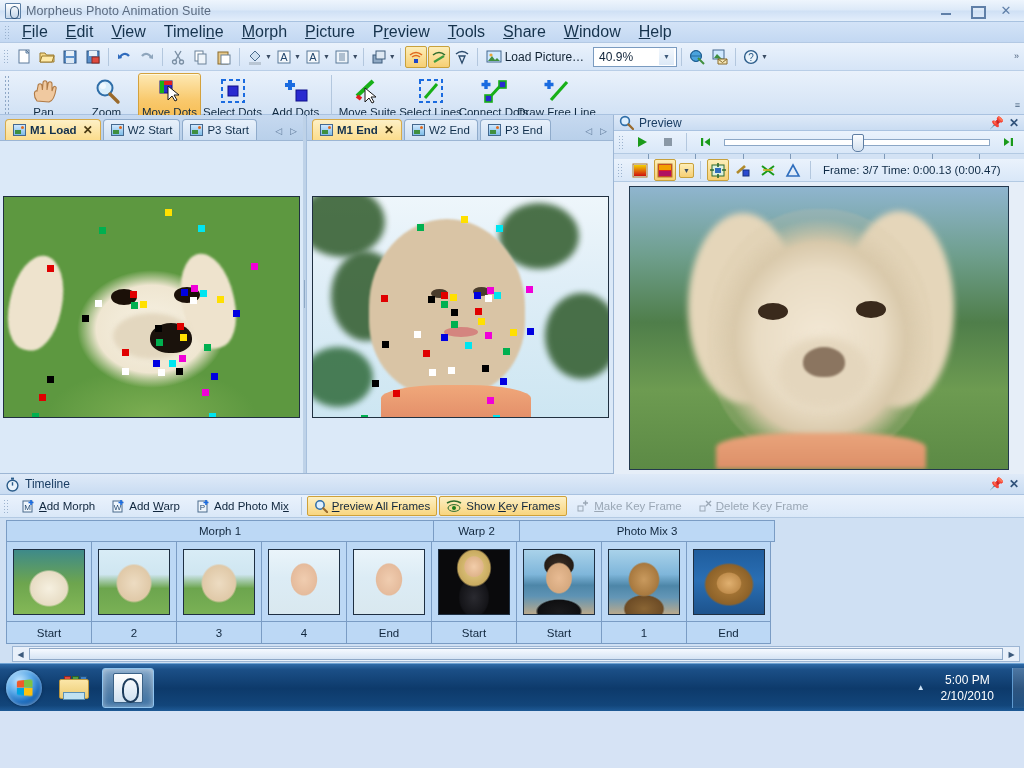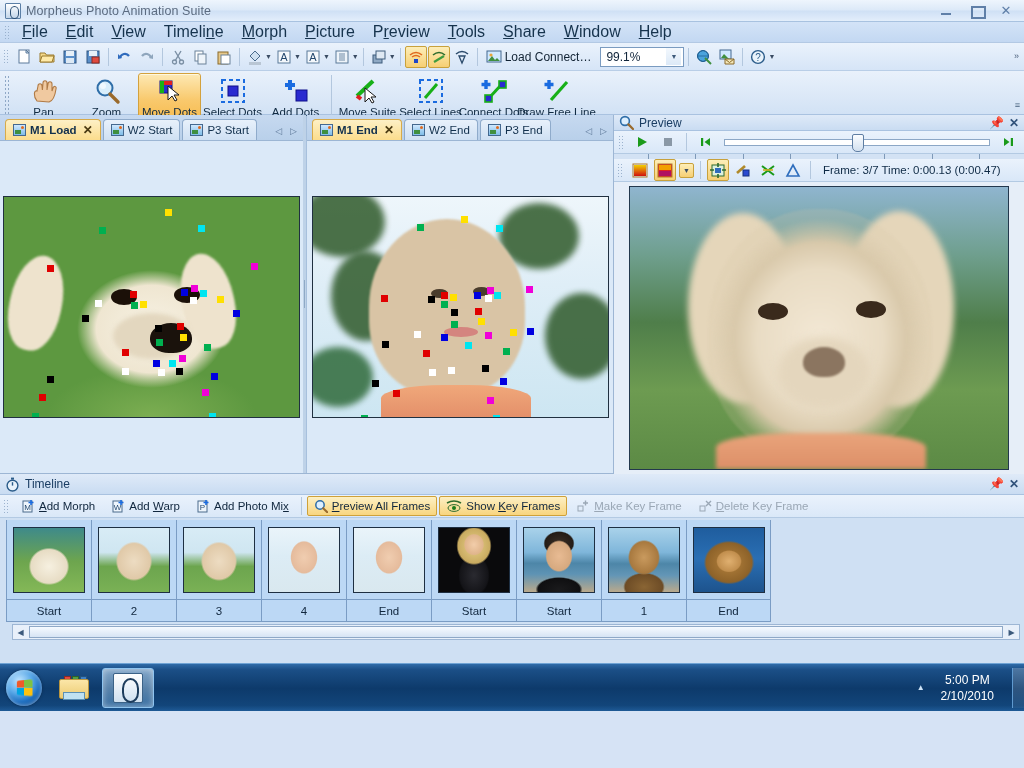--- a/index.html
+++ b/index.html
@@ -375,24 +375,24 @@
       </svg>
     </div>
   <div class="sep"></div>
 
   <div class="lp">
     <svg width="16" height="16">
         <rect x="1" y="2" width="14" height="11" fill="#cfe8ff" stroke="#44688f"></rect>
         <circle cx="5" cy="6" r="1.6" fill="#e8a43a"></circle>
         <path d="M2 12 L6 7 L9 11 L11 9 L14 12 Z" fill="#3f8f3f"></path>
       </svg>
-    <span>Load Connect…</span>
+    <span>Load Picture…</span>
   </div>
   <div class="combo">
-    <span>99.1%</span>
+    <span>40.9%</span>
     <span class="arw">▼</span>
   </div>
   <div class="sep"></div>
   <div class="tbtn">
     <svg width="16" height="16">
         <circle cx="7" cy="7" r="5.5" fill="#4aa3dd" stroke="#1f5f92"></circle>
         <path d="M1.5 7h11M7 1.5a9 6 0 0 1 0 11a9 6 0 0 1 0-11" fill="none" stroke="#1f5f92" stroke-width=".8"></path>
         <path d="M9 9 L15 15" stroke="#3f8f3f" stroke-width="2"></path>
       </svg>
     </div>
@@ -845,20 +845,25 @@
     <div class="tlbtn dis">
       <svg width="14" height="14">
           <rect x="2" y="7" width="5" height="5" fill="none" stroke="#9aa7b5"></rect>
           <path d="M8 2 L13 7 M13 2 L8 7" stroke="#9aa7b5" stroke-width="1.4"></path>
         </svg>
       <span><u>D</u>elete Key Frame</span>
     </div>
   </div>
 
   <div class="tracks">
+    <div class="grprow">
+      <div class="grp" style="width:427px">Morph 1</div>
+      <div class="grp" style="width:86px">Warp 2</div>
+      <div class="grp" style="width:256px">Photo Mix 3</div>
+    </div>
 
     <div class="framerow">
       <div class="frame">
           <div class="thumb">
             <div class="t-pup"></div>
           </div>
         </div>
       <div class="frame">
           <div class="thumb">
             <div class="t-mix"></div>

